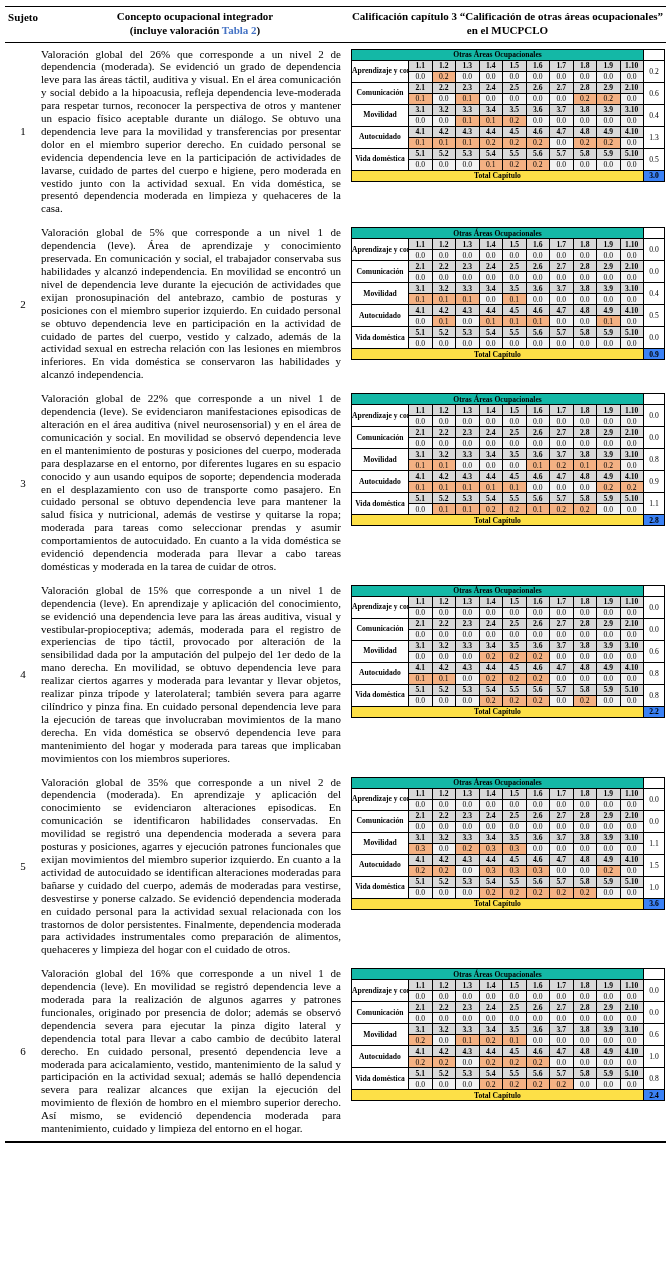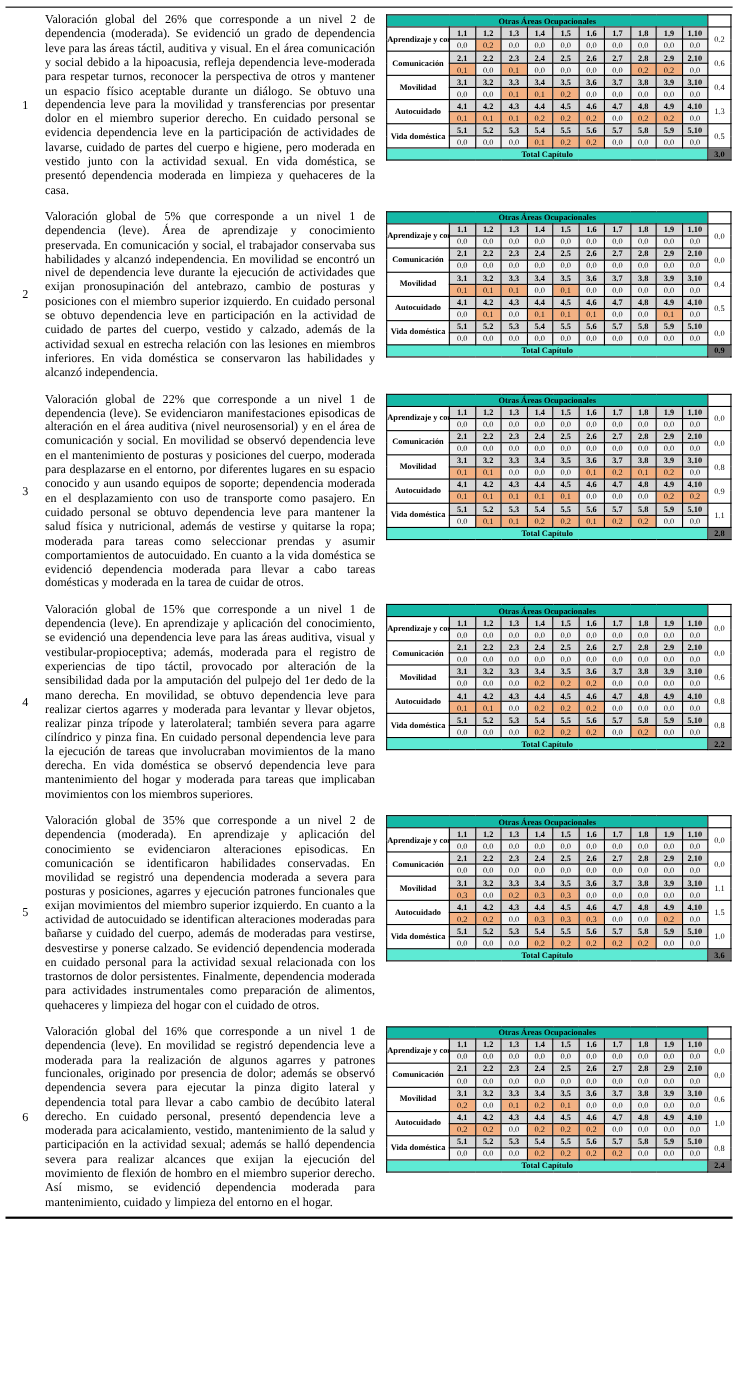--- a/index.html
+++ b/index.html
@@ -55,31 +55,39 @@
   .g-label {
     background:#ffffff; font-weight:bold; font-size:8px;
     text-align:left; padding-left:2px; line-height:1.05;
     white-space:normal;
   }
   .g-code { background:#D9D9D9; font-weight:bold; }
   .g-val { background:#F2F2F2; }
   .g-val.hl { background:#F4B183; }
   .g-sub { background:#ffffff; font-size:8.4px; }
   .g-total-label {
-    background:#5eead4; font-weight:bold; font-size:8.6px;
+    background:#fde047; font-weight:bold; font-size:8.6px;
     text-align:left; padding-left:3px; height:14px;
   }
-  .g-total-val { background:#737373; font-size:8.6px; font-weight:bold; }
+  .g-total-val { background:#3b82f6; font-size:8.6px; font-weight:bold; }
 </style>
 </head>
 <body>
 
 <div class="page">
   <div class="paper-table">
 
+    <div class="thead">
+      <div class="th th-subject">Sujeto</div>
+      <div class="th th-concept">
+        <div>Concepto ocupacional integrador</div>
+        <div><span>(incluye valoración </span><span class="link">Tabla 2</span><span>)</span></div>
+      </div>
+      <div class="th th-grade">Calificación capítulo 3 “Calificación de otras áreas ocupacionales” en el MUCPCLO</div>
+    </div>
 
     <div>
   <div class="subject-row">
     <div class="subject-num">1</div>
     <div class="subject-text">Valoración global del 26% que corresponde a un nivel 2 de dependencia (moderada). Se evidenció un grado de dependencia leve para las áreas táctil, auditiva y visual. En el área comunicación y social debido a la hipoacusia, refleja dependencia leve-moderada para respetar turnos, reconocer la perspectiva de otros y mantener un espacio físico aceptable durante un diálogo. Se obtuvo una dependencia leve para la movilidad y transferencias por presentar dolor en el miembro superior derecho. En cuidado personal se evidencia dependencia leve en la participación de actividades de lavarse, cuidado de partes del cuerpo e higiene, pero moderada en vestido junto con la actividad sexual. En vida doméstica, se presentó dependencia moderada en limpieza y quehaceres de la casa.</div>
     <div class="grid-wrap">
       <table class="grid">
         <colgroup>
           <col style="width:57px">
           <col>

